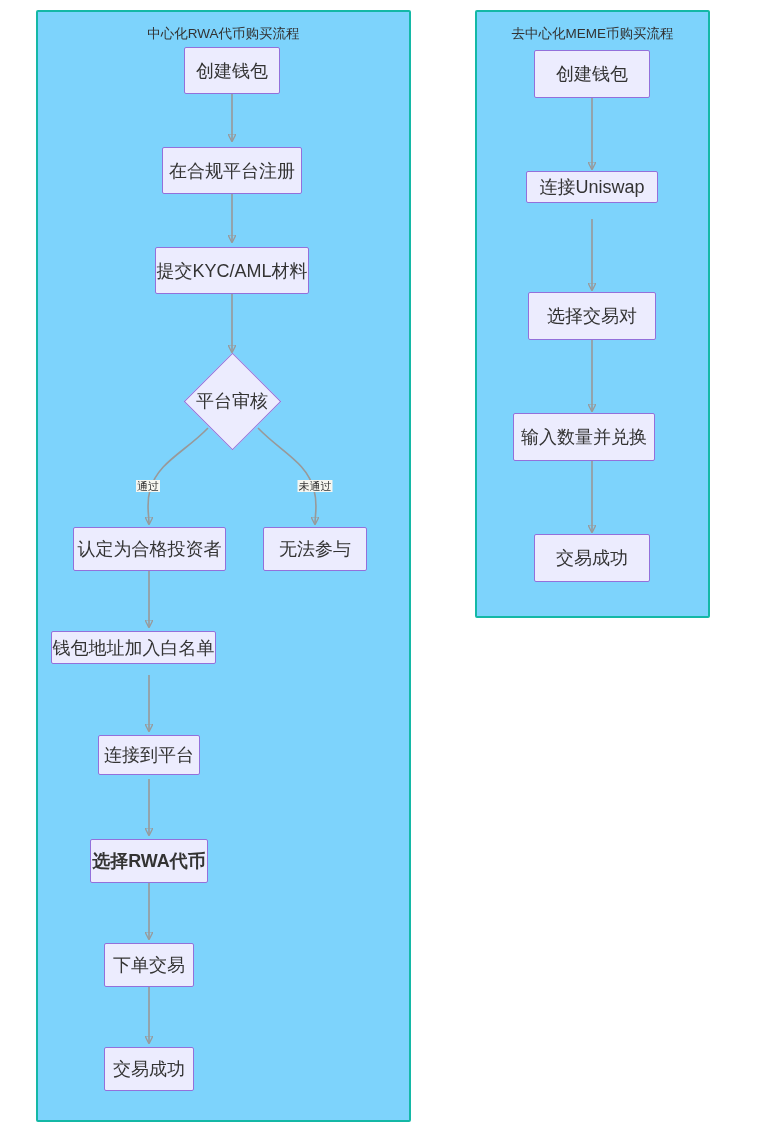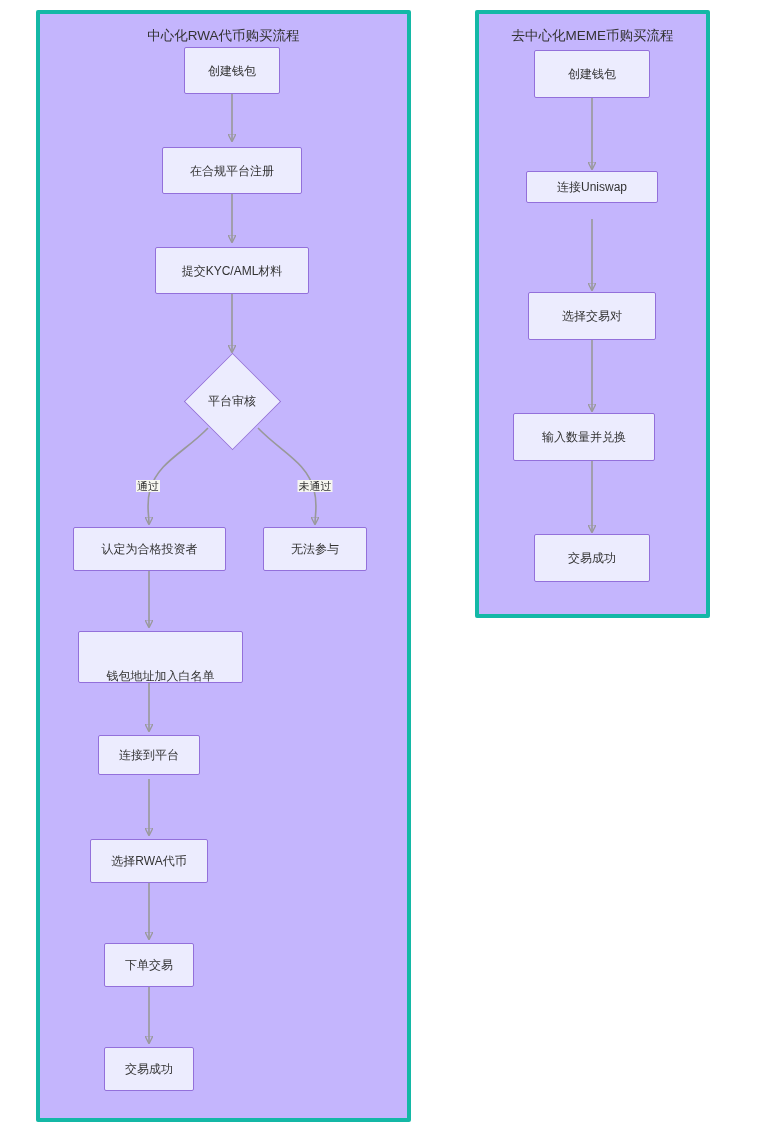--- a/index.html
+++ b/index.html
@@ -15,22 +15,22 @@
     overflow: hidden;
   }
   .canvas {
     position: absolute;
     left: 0; top: 0;
     width: 760px;
     height: 1132px;
   }
   .subgraph {
     position: absolute;
-    background: #c4b5fd;
-    border: 4px solid #14b8a6;
+    background: #7dd3fc;
+    border: 2px solid #14b8a6;
     border-radius: 2px;
     box-sizing: border-box;
   }
   #subgraph-left {
     left: 36px;
     top: 10px;
     width: 375px;
     height: 1112px;
   }
   #subgraph-right {
@@ -54,21 +54,21 @@
 
   .node {
     position: absolute;
     box-sizing: border-box;
     background: #ececfe;
     border: 1px solid #9370db;
     border-radius: 2px;
     display: flex;
     align-items: center;
     justify-content: center;
-    font-size: 12px;
+    font-size: 18px;
     color: #333333;
     white-space: nowrap;
     line-height: 1;
   }
   .node.decision {
     background: transparent;
     border: none;
     border-radius: 0;
   }
   .diamond-shape {
@@ -171,29 +171,29 @@
   </div>
 
   <div class="node" style="left:73px; top:527px; width:153px; height:44px;">
     <span>认定为合格投资者</span>
   </div>
 
   <div class="node" style="left:263px; top:527px; width:104px; height:44px;">
     <span>无法参与</span>
   </div>
 
-  <div class="node" style="left:78px; top:631px; width:165px; height:52px;align-items:flex-end;">
+  <div class="node" style="left:51px; top:631px; width:165px; height:33px;">
     <span>钱包地址加入白名单</span>
   </div>
 
   <div class="node" style="left:98px; top:735px; width:102px; height:40px;">
     <span>连接到平台</span>
   </div>
 
-  <div class="node" style="left:90px; top:839px; width:118px; height:44px;">
+  <div class="node" style="left:90px; top:839px; width:118px; height:44px;font-weight:bold;">
     <span>选择RWA代币</span>
   </div>
 
   <div class="node" style="left:104px; top:943px; width:90px; height:44px;">
     <span>下单交易</span>
   </div>
 
   <div class="node" style="left:104px; top:1047px; width:90px; height:44px;">
     <span>交易成功</span>
   </div>

